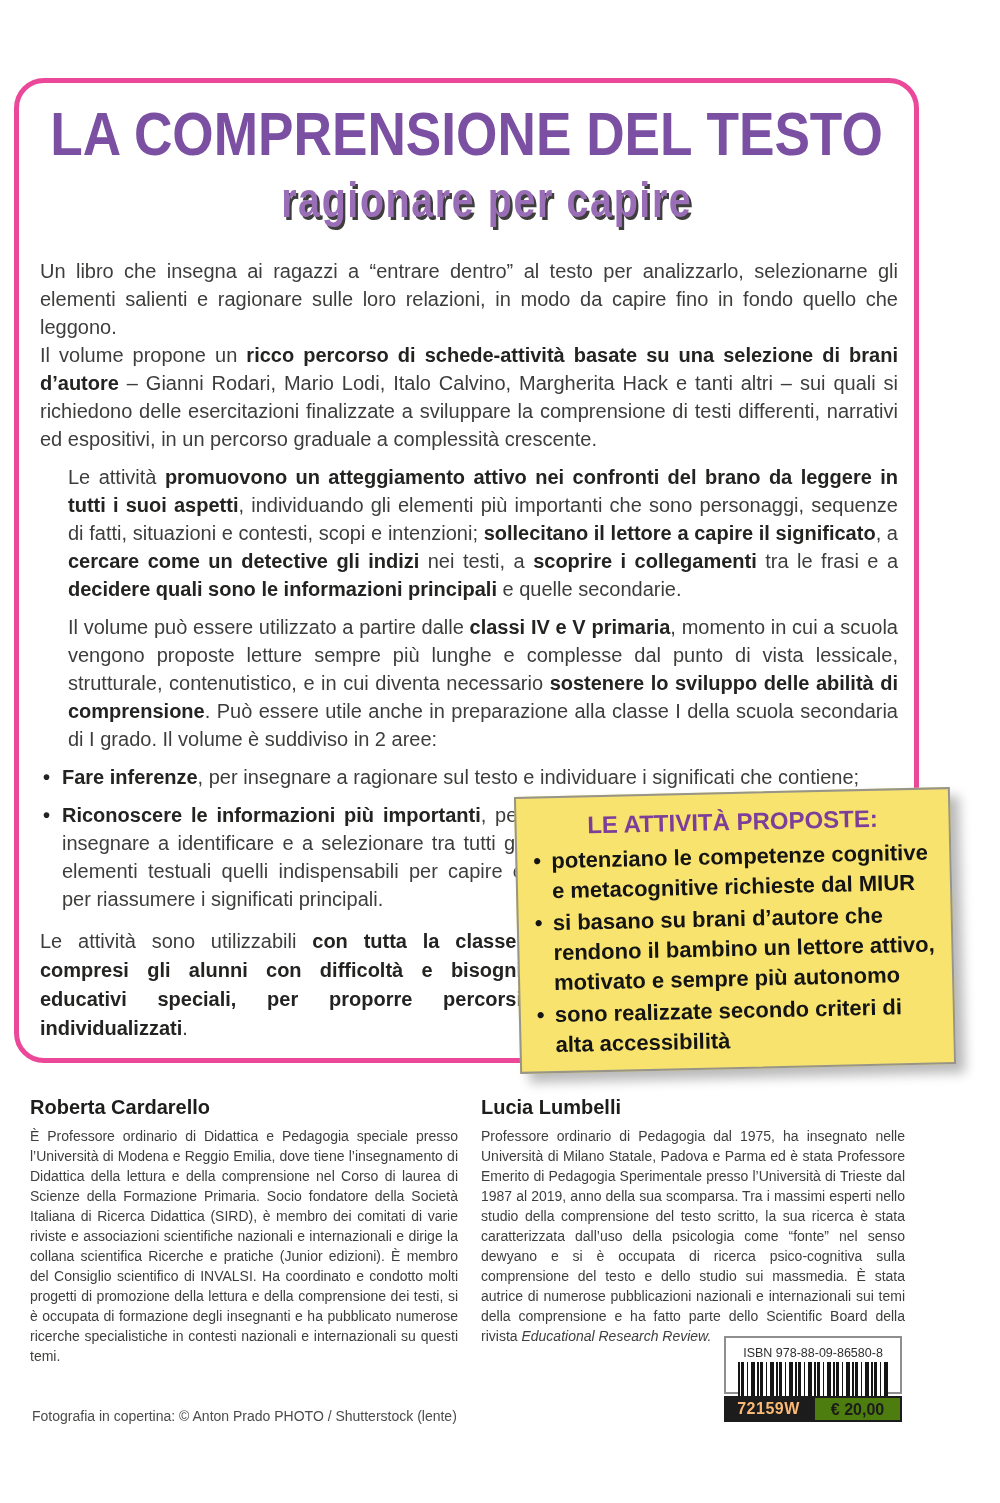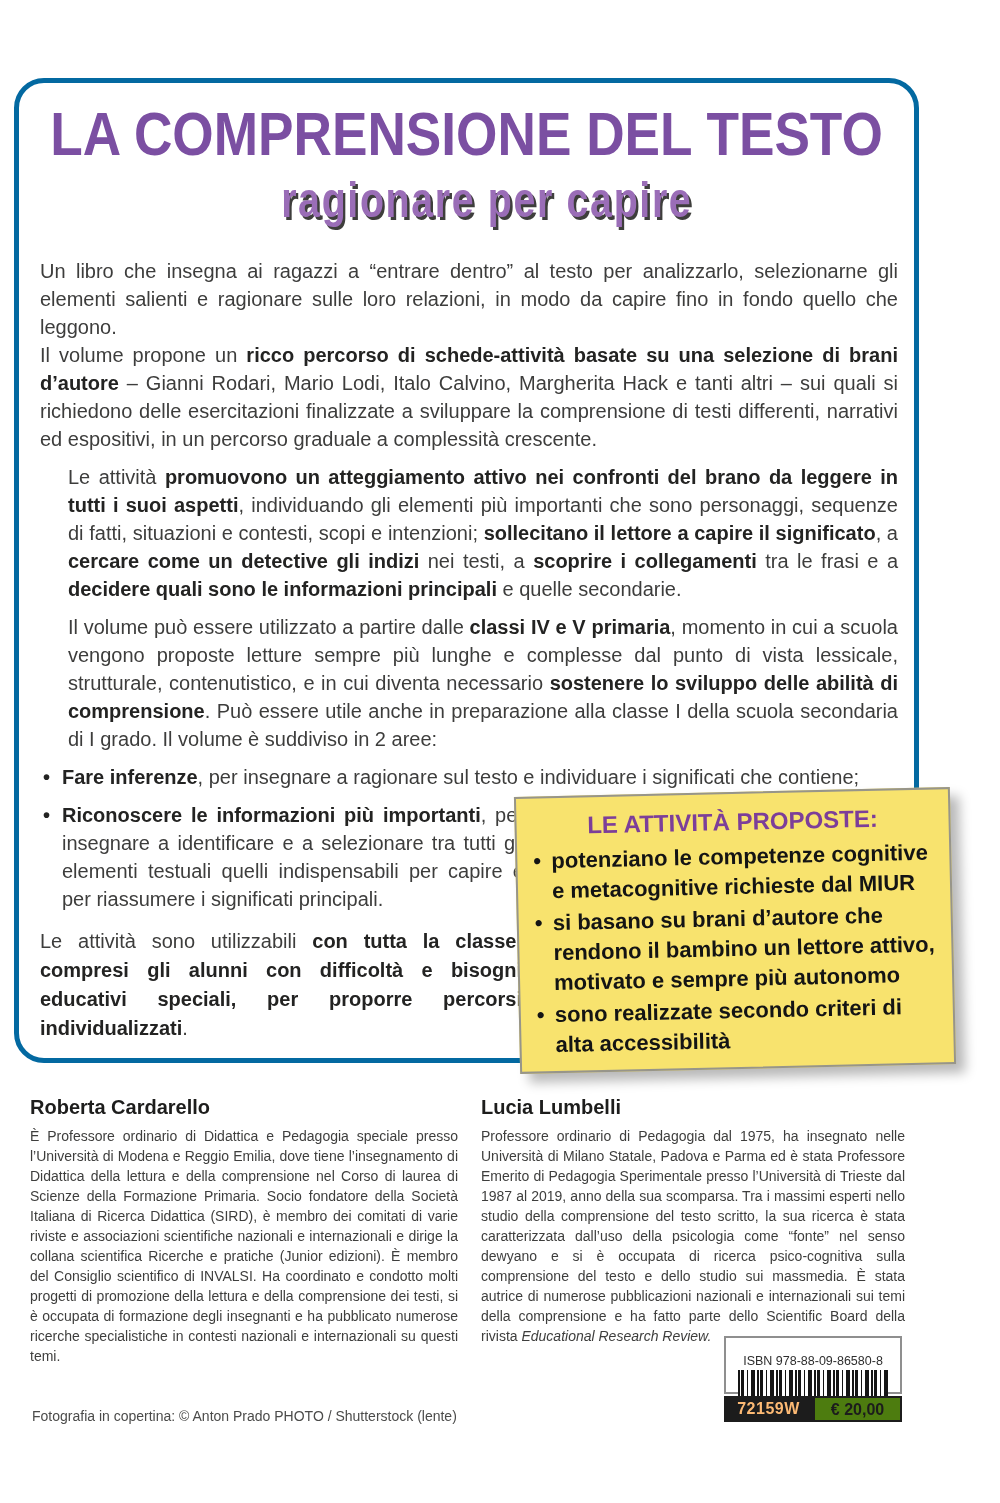--- a/index.html
+++ b/index.html
@@ -1,21 +1,21 @@
 <!DOCTYPE html>
 <html><head>
 <meta charset="utf-8">
 <style>
   html,body{margin:0;padding:0;background:#ffffff;}
   .page{position:relative;width:1000px;height:1503px;background:#ffffff;overflow:hidden;
         font-family:"Liberation Sans",sans-serif;color:#3d3d3c;}
 
   
   .cover-box{position:absolute;left:14px;top:78px;width:905px;height:985px;
-             border:5px solid #0369a1;border-radius:30px;box-sizing:border-box;background:#fff;}
+             border:5px solid #ec4899;border-radius:30px;box-sizing:border-box;background:#fff;}
 
   .title-wrap{margin-top:18px;text-align:center;}
   .book-title{margin:0;font-size:56px;font-weight:bold;color:#7b4fa2;letter-spacing:0px;
               transform:scale(0.95,1.08);transform-origin:center;white-space:nowrap;}
   .subtitle-wrap{text-align:center;margin-top:6px;padding-left:40px;}
   .book-subtitle{display:inline-block;font-size:48px;font-weight:bold;color:#9a6db7;
                  letter-spacing:2px;transform:scale(0.82,1.05);transform-origin:center;
                  text-shadow:3px 3px 0 #3e3e3c;white-space:nowrap;}
 
   .body-text{margin:30px 16px 0 21px;font-size:20px;line-height:28px;text-align:justify;color:#3d3d3c;}
@@ -43,21 +43,21 @@
   .authors{position:absolute;left:30px;top:1096px;width:875px;display:flex;gap:23px;justify-content:flex-end;}
   .author{width:428px;}
   .author.author-right{width:424px;}
   .author h3{margin:0 0 7px 0;font-size:20px;font-weight:bold;color:#1d1d1c;}
   .bio{margin:0;font-size:14px;line-height:20px;text-align:justify;color:#3e3e3d;}
 
   
   .credit{position:absolute;left:32px;top:1408px;font-size:14px;color:#4b4b4a;}
 
   .barcode-wrap{position:absolute;left:724px;top:1336px;width:178px;}
-  .isbn-box{box-sizing:border-box;border:2px solid #8f8f8f;background:#fff;height:58px;padding-top:16px;}
+  .isbn-box{box-sizing:border-box;border:2px solid #8f8f8f;background:#fff;height:58px;padding-top:8px;}
   .isbn{text-align:center;font-size:12.5px;color:#2e2e2e;}
   .bars{height:36px;width:150px;margin:2px auto 0 auto;
         background:repeating-linear-gradient(90deg,#151515 0 2px,#fff 2px 3px,#151515 3px 6px,
                    #fff 6px 9px,#151515 9px 10px,#fff 10px 13px,#151515 13px 17px,#fff 17px 19px);}
   .digits{text-align:center;font-size:12.5px;letter-spacing:3px;color:#1e1e1e;margin-top:-1px;
           font-family:"Liberation Mono","DejaVu Sans Mono",monospace;}
   .price-row{display:flex;margin-top:2px;height:26px;}
   .code-box{width:50%;background:#1c1c1c;color:#fdba74;font-weight:bold;font-size:16px;
             text-align:center;line-height:26px;letter-spacing:0.5px;}
   .price-box{width:50%;box-sizing:border-box;border:2px solid #1c1c1c;background:#4d7c0f;color:#1c1c1c;

